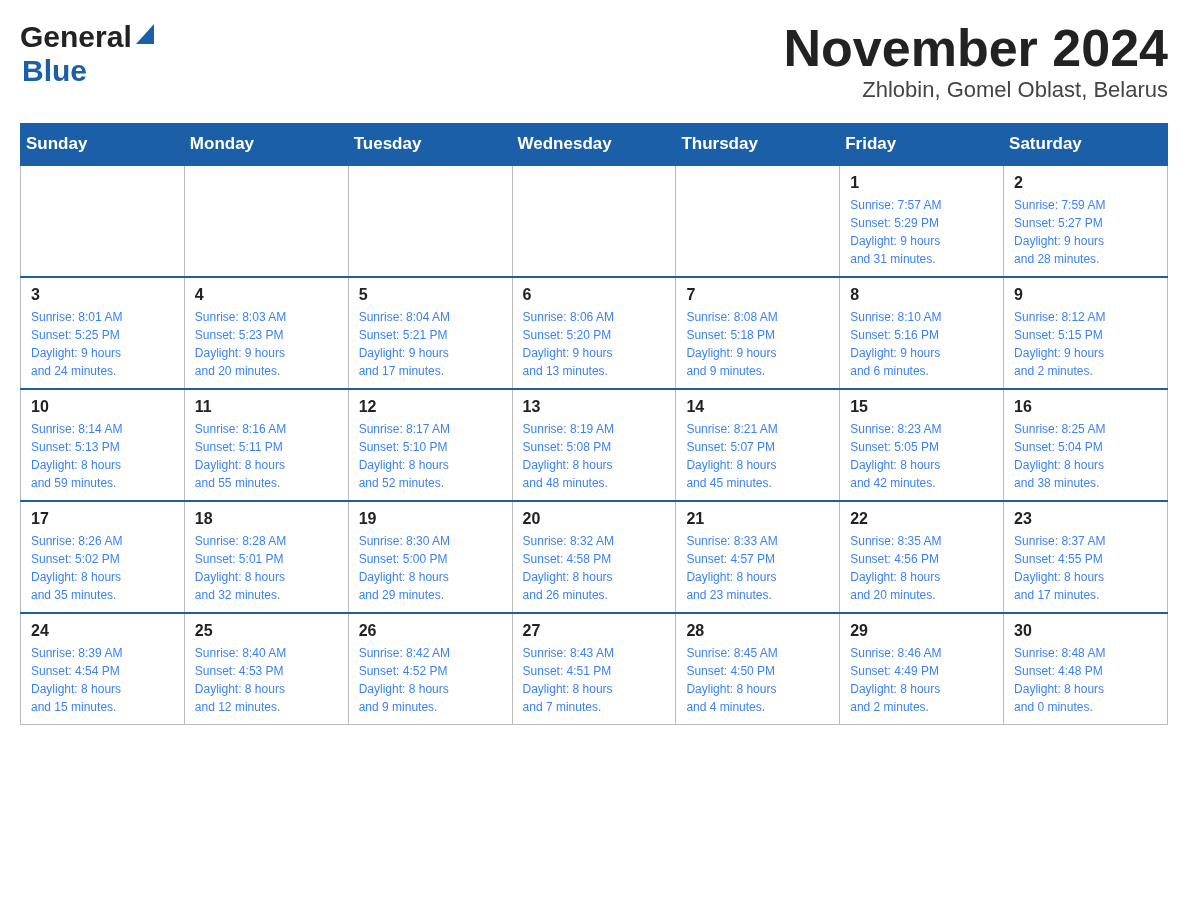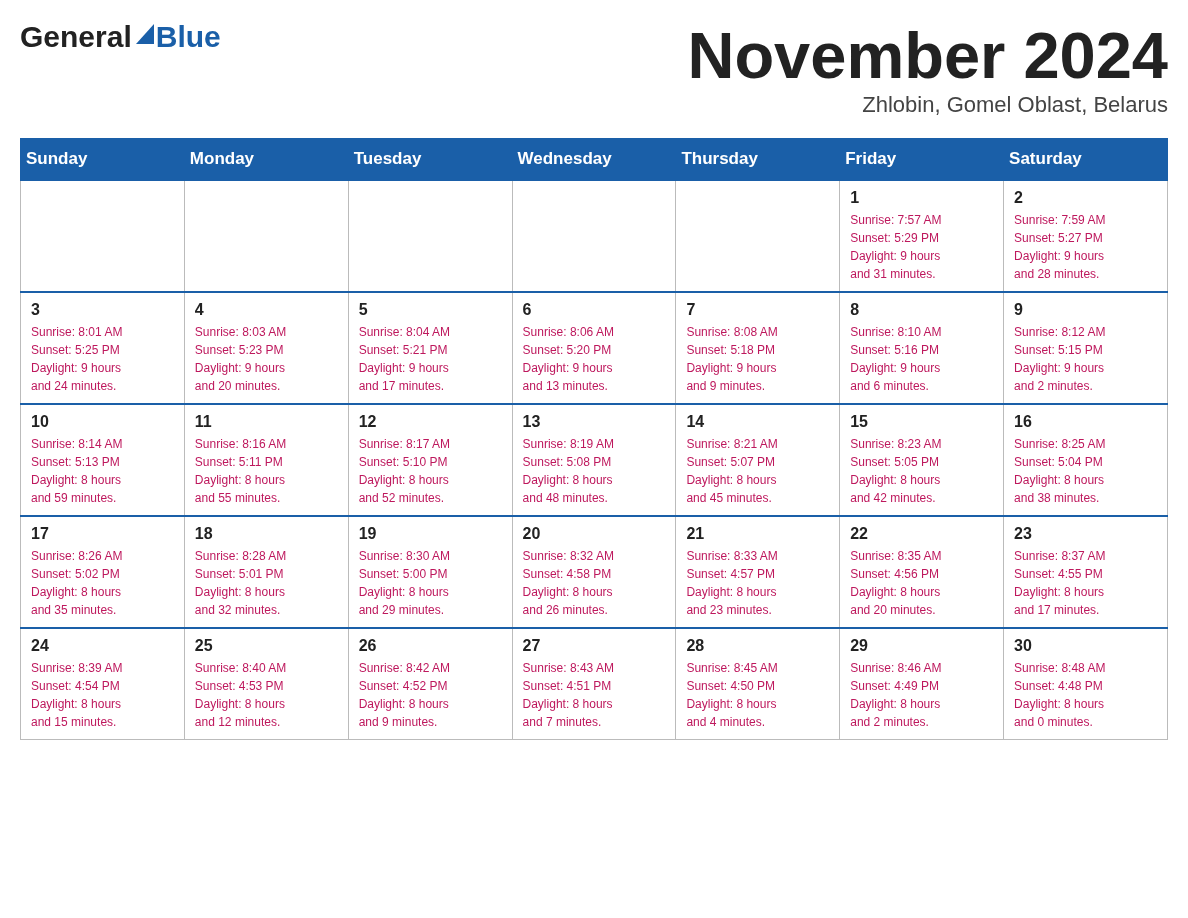--- a/index.html
+++ b/index.html
@@ -11,32 +11,32 @@
       min-height: 918px;
     }
     .header {
       display: flex;
       justify-content: space-between;
       align-items: flex-start;
       margin-bottom: 20px;
     }
     .logo {
       display: flex;
-      flex-direction: row;
+      flex-direction: column;
       align-items: flex-start;
     }
     .logo-text-row {
       display: flex;
       align-items: center;
     }
     .title-section {
       text-align: right;
     }
     .title-month {
-      font-size: 65px;
+      font-size: 52px;
       font-weight: bold;
       color: #222;
       line-height: 1.1;
     }
     .title-location {
       font-size: 22px;
       color: #444;
       margin-top: 0;
     }
     .calendar {
@@ -68,21 +68,21 @@
     }
     .day-number {
       font-size: 16px;
       font-weight: bold;
       color: #222;
       margin-bottom: 4px;
       display: block;
     }
     .day-info {
       font-size: 12px;
-      color: #be185d;
+      color: #3b82f6;
       line-height: 1.5;
     }
     .empty-cell {
       background: #f9f9f9;
     }
   </style>
 </head>
 <body>
 
 <div class="header">

